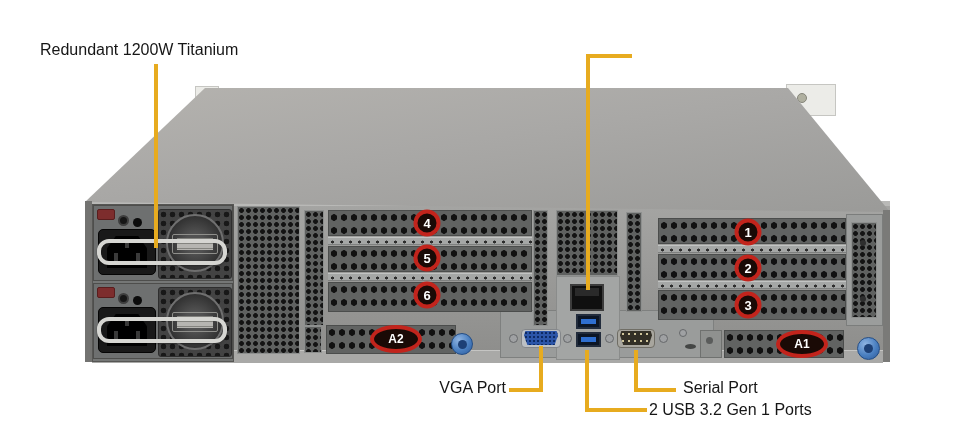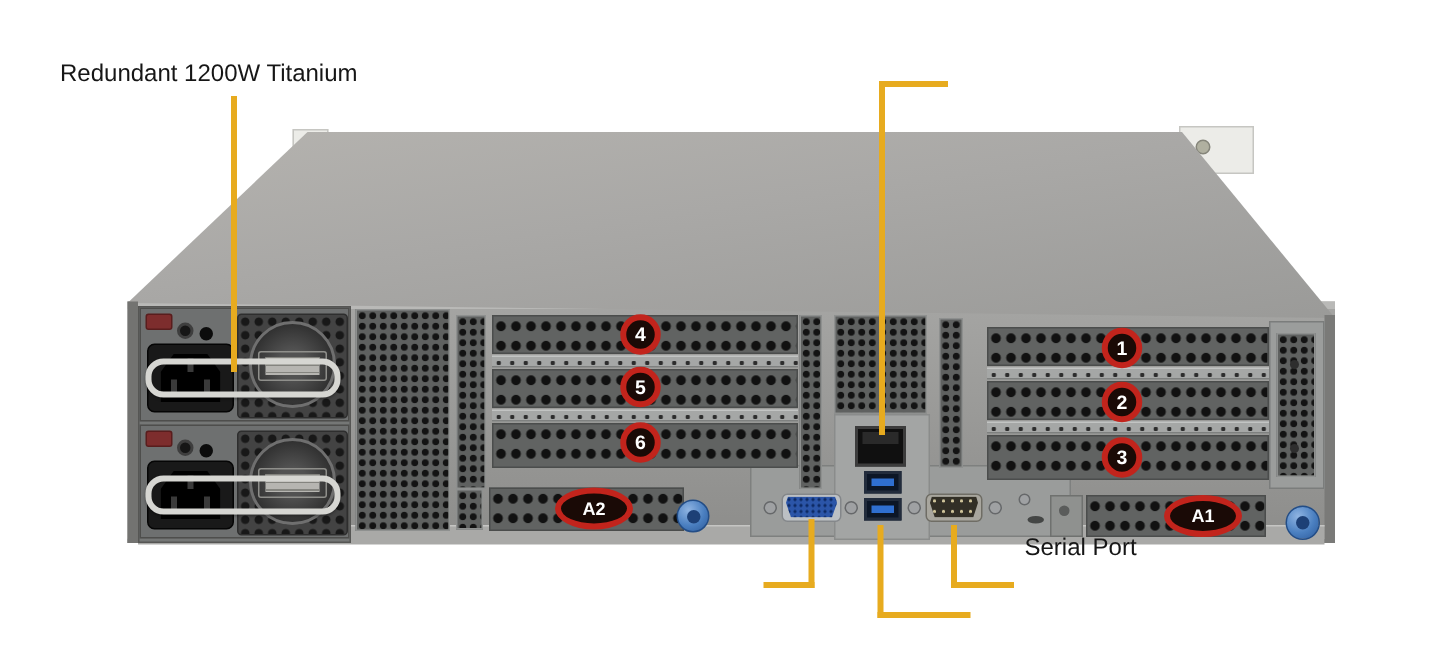--- a/index.html
+++ b/index.html
@@ -78,21 +78,23 @@
   .thumb-core{position:absolute;left:6px;top:6px;width:9px;height:9px;border-radius:50%;background:#1d4076;}
 </style>
 </head>
 <body>
 
 <div id="canvas">
 
   <div class="lbl" style="left:40px;top:22px;width:240px;text-align:left;margin-top:18px;">
     <span style="display:block">Redundant 1200W Titanium</span>
   </div>
-  <div class="lbl" style="left:683px;top:356px;">Serial Port</div>
+  <div class="lbl" style="left:404px;top:378px;width:102px;text-align:right;">VGA Port</div>
+  <div class="lbl" style="left:683px;top:378px;">Serial Port</div>
+  <div class="lbl" style="left:649px;top:400px;">2 USB 3.2 Gen 1 Ports</div>
 
   <div class="leader" style="left:154px;top:64px;width:4px;height:184px;"></div>
   <div class="leader" style="left:586px;top:54px;width:46px;height:4px;"></div>
   <div class="leader" style="left:586px;top:54px;width:4px;height:236px;"></div>
   <div class="leader" style="left:539px;top:346px;width:4px;height:46px;"></div>
   <div class="leader" style="left:509px;top:388px;width:34px;height:4px;"></div>
   <div class="leader" style="left:634px;top:350px;width:4px;height:42px;"></div>
   <div class="leader" style="left:634px;top:388px;width:42px;height:4px;"></div>
   <div class="leader" style="left:585px;top:350px;width:4px;height:62px;"></div>
   <div class="leader" style="left:585px;top:408px;width:62px;height:4px;"></div>

